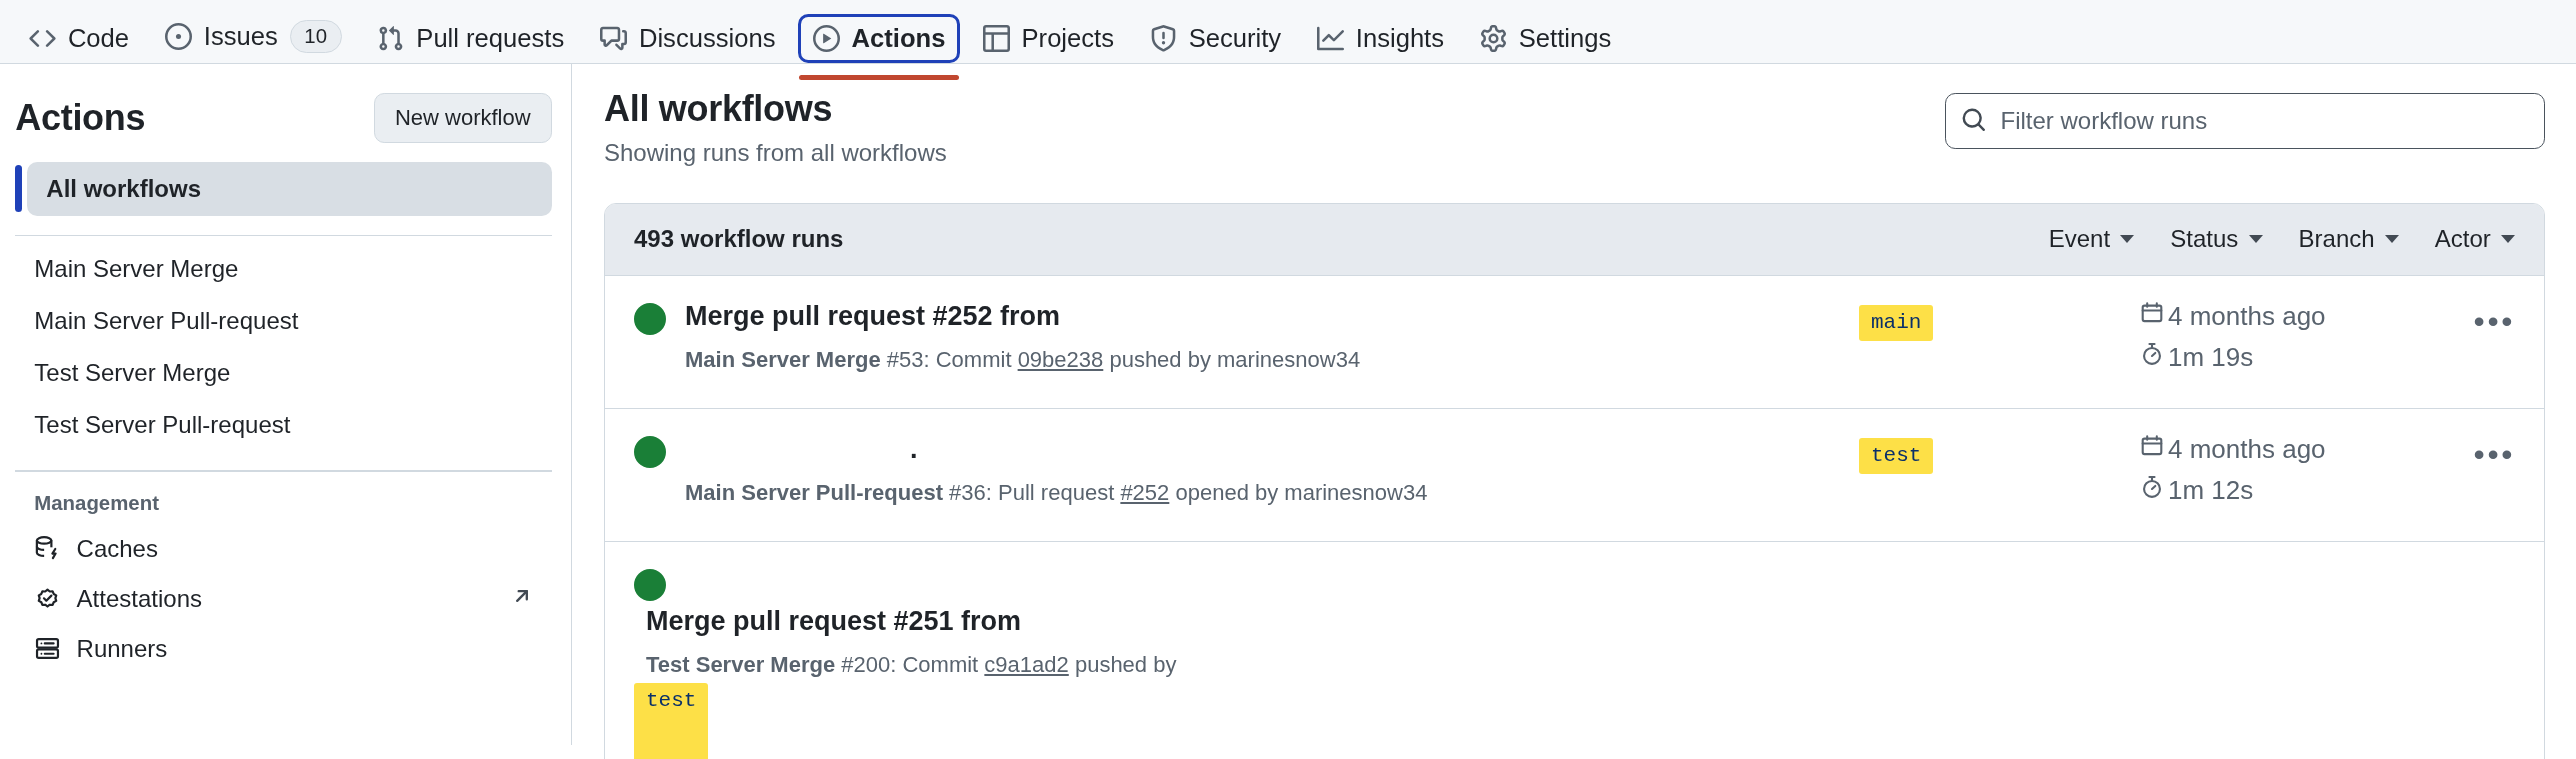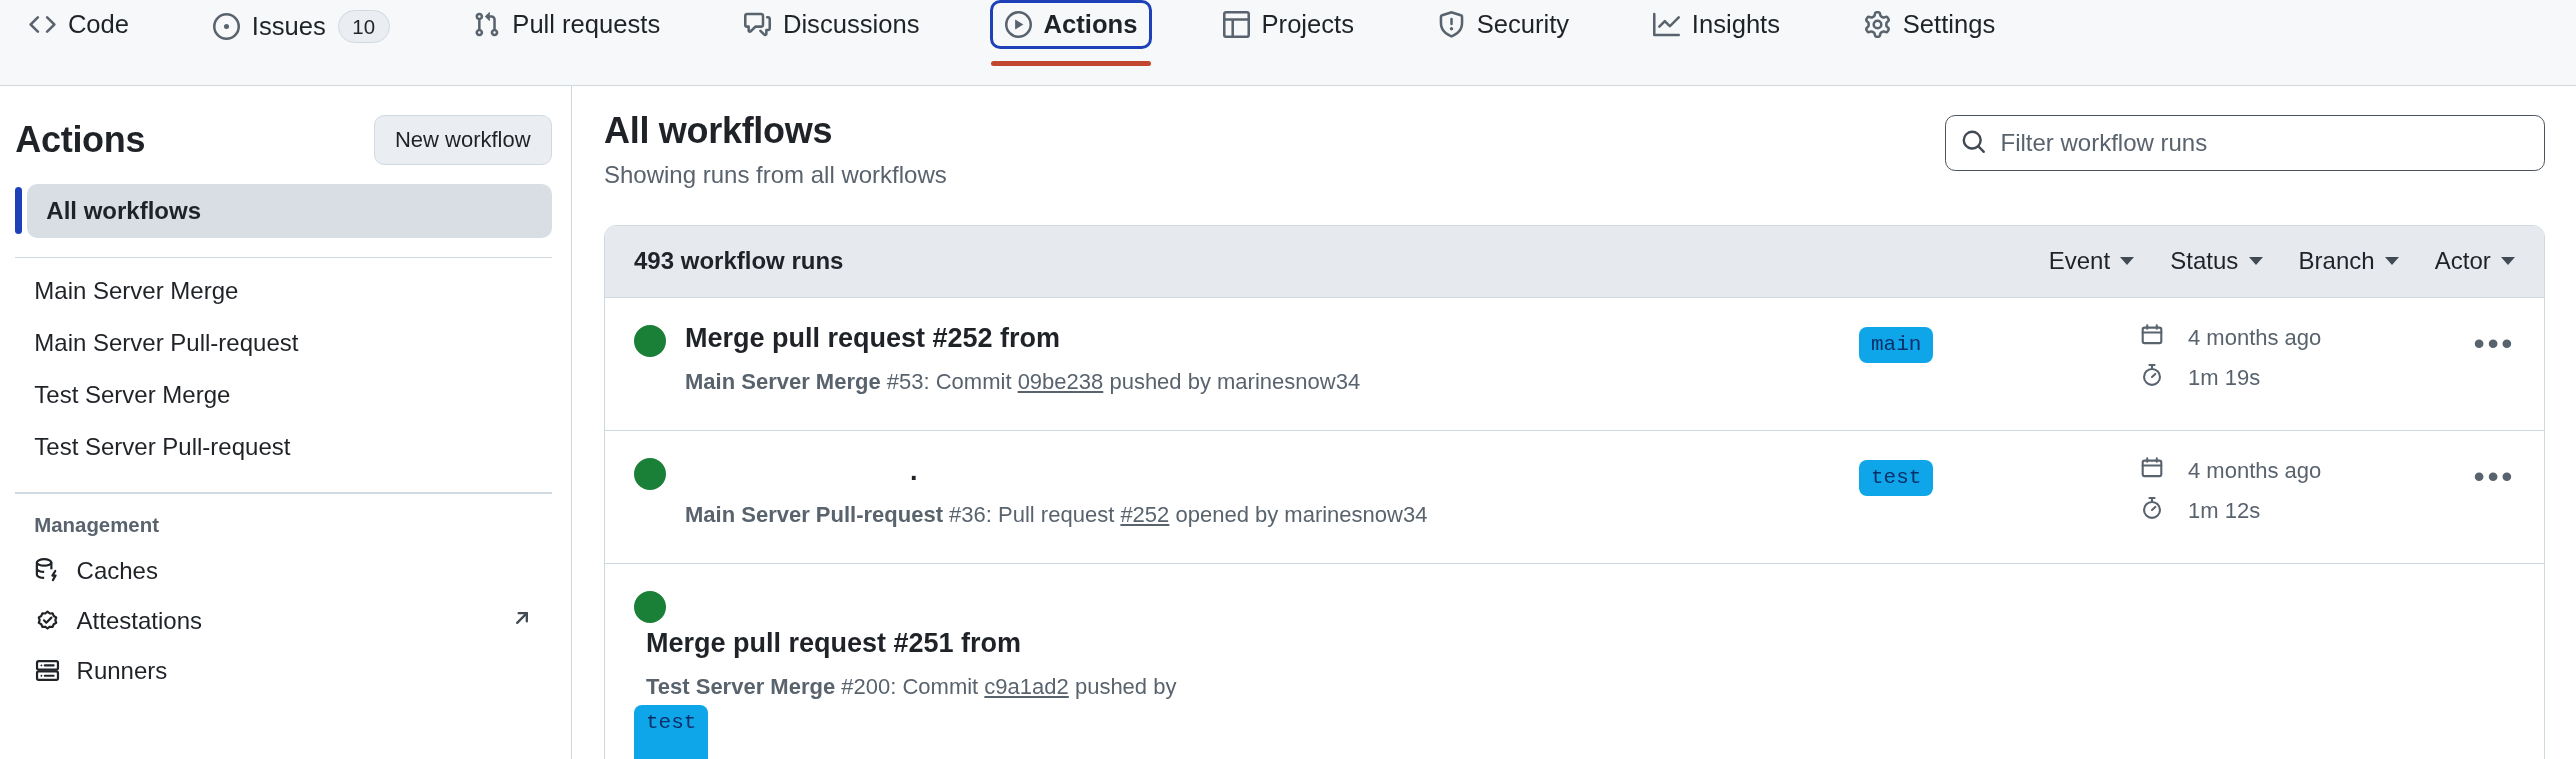--- a/index.html
+++ b/index.html
@@ -6,28 +6,27 @@
   html, body {
     width: 2576px; height: 760px;
     background: #ffffff;
     font-family: "Liberation Sans", sans-serif;
     color: #1f2328;
     overflow: hidden;
   }
 
   
   .repo-nav {
-    height: 86px;
+    height: 64px;
     background: #f6f8fa;
     border-bottom: 1.7px solid #d1d9e0;
     display: flex;
-    align-items: flex-start;
+    align-items: flex-end;
     padding: 0 0 0 15.3px;
     position: relative;
-    gap: 48px;
   }
   .nav-item {
     display: flex;
     align-items: center;
     gap: 12px;
     padding: 10.2px 13.6px;
     margin-right: 8.5px;
     border-radius: 10.2px;
     font-size: 25.6px;
     color: #1f2328;
@@ -196,27 +195,27 @@
   .run-main { flex: 1 1 auto; min-width: 0; padding-left: 12px; }
   .run-title { font-size: 27px; font-weight: bold; color: #1f2328; line-height: 1.2; min-height: 32px; }
   .run-sub { font-size: 22px; color: #59636e; margin-top: 15.3px; white-space: nowrap; }
   .run-sub .wf-name { font-weight: bold; color: #59636e; }
   .run-sub .link { color: #59636e; text-decoration: underline; }
   .branch-col { width: 281px; flex: 0 0 281px; display: flex; justify-content: flex-start; padding-top: 5.1px; }
   .branch-badge {
     font-family: "Liberation Mono", monospace;
     font-size: 21px;
     color: #0a3069;
-    background: #0ea5e9;
-    border-radius: 8px;
+    background: #fde047;
+    border-radius: 3px;
     padding: 5.1px 12px;
     line-height: 1.25;
   }
   .meta-col { width: 281px; flex: 0 0 281px; padding-top: 1.7px; }
-  .meta-line { display: flex; align-items: center; gap: 24px; font-size: 22px; color: #59636e; margin-bottom: 10.2px; }
+  .meta-line { display: flex; align-items: center; gap: 4px; font-size: 26px; color: #59636e; margin-bottom: 10.2px; }
   .meta-line svg { width: 24px; height: 24px; flex: 0 0 24px; }
   .kebab-col { width: 94px; flex: 0 0 94px; display: flex; justify-content: flex-end; padding-top: 12px; }
   .kebab { font-size: 32px; color: #59636e; letter-spacing: 2.6px; line-height: 0.6; cursor: pointer; }
 </style>
 </head>
 <body>
 
 <div class="repo-nav">
 
   <div class="nav-item">

